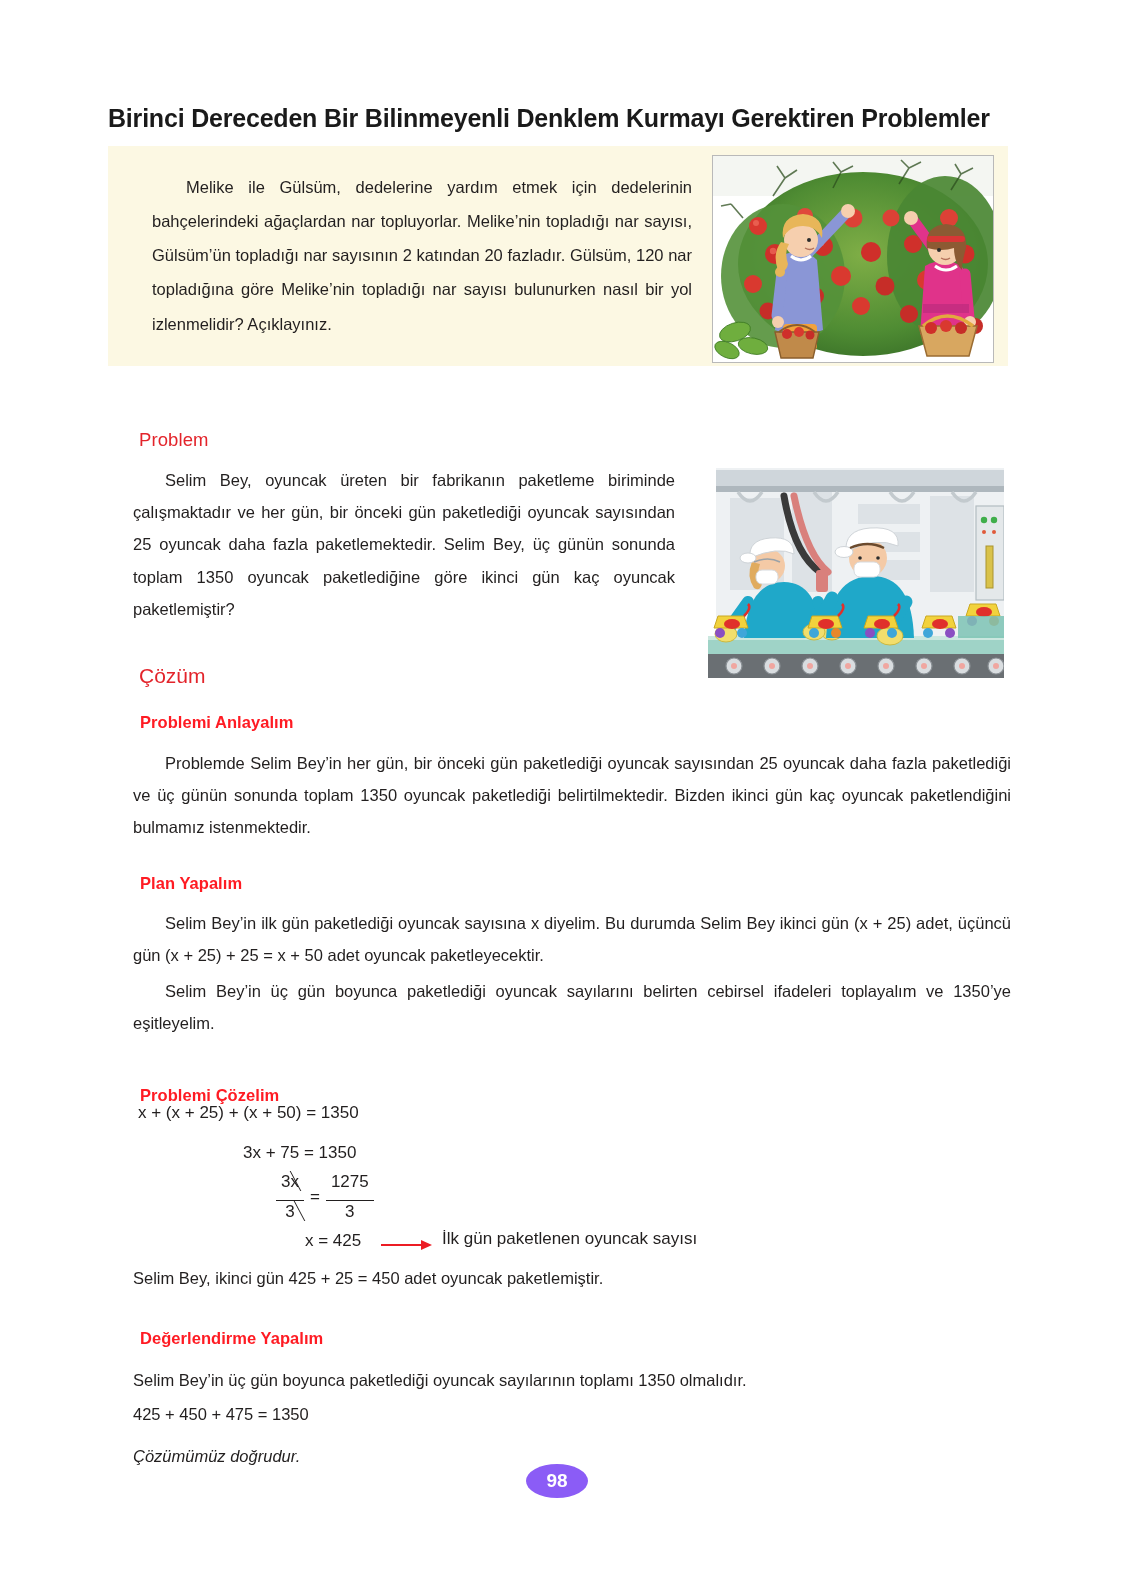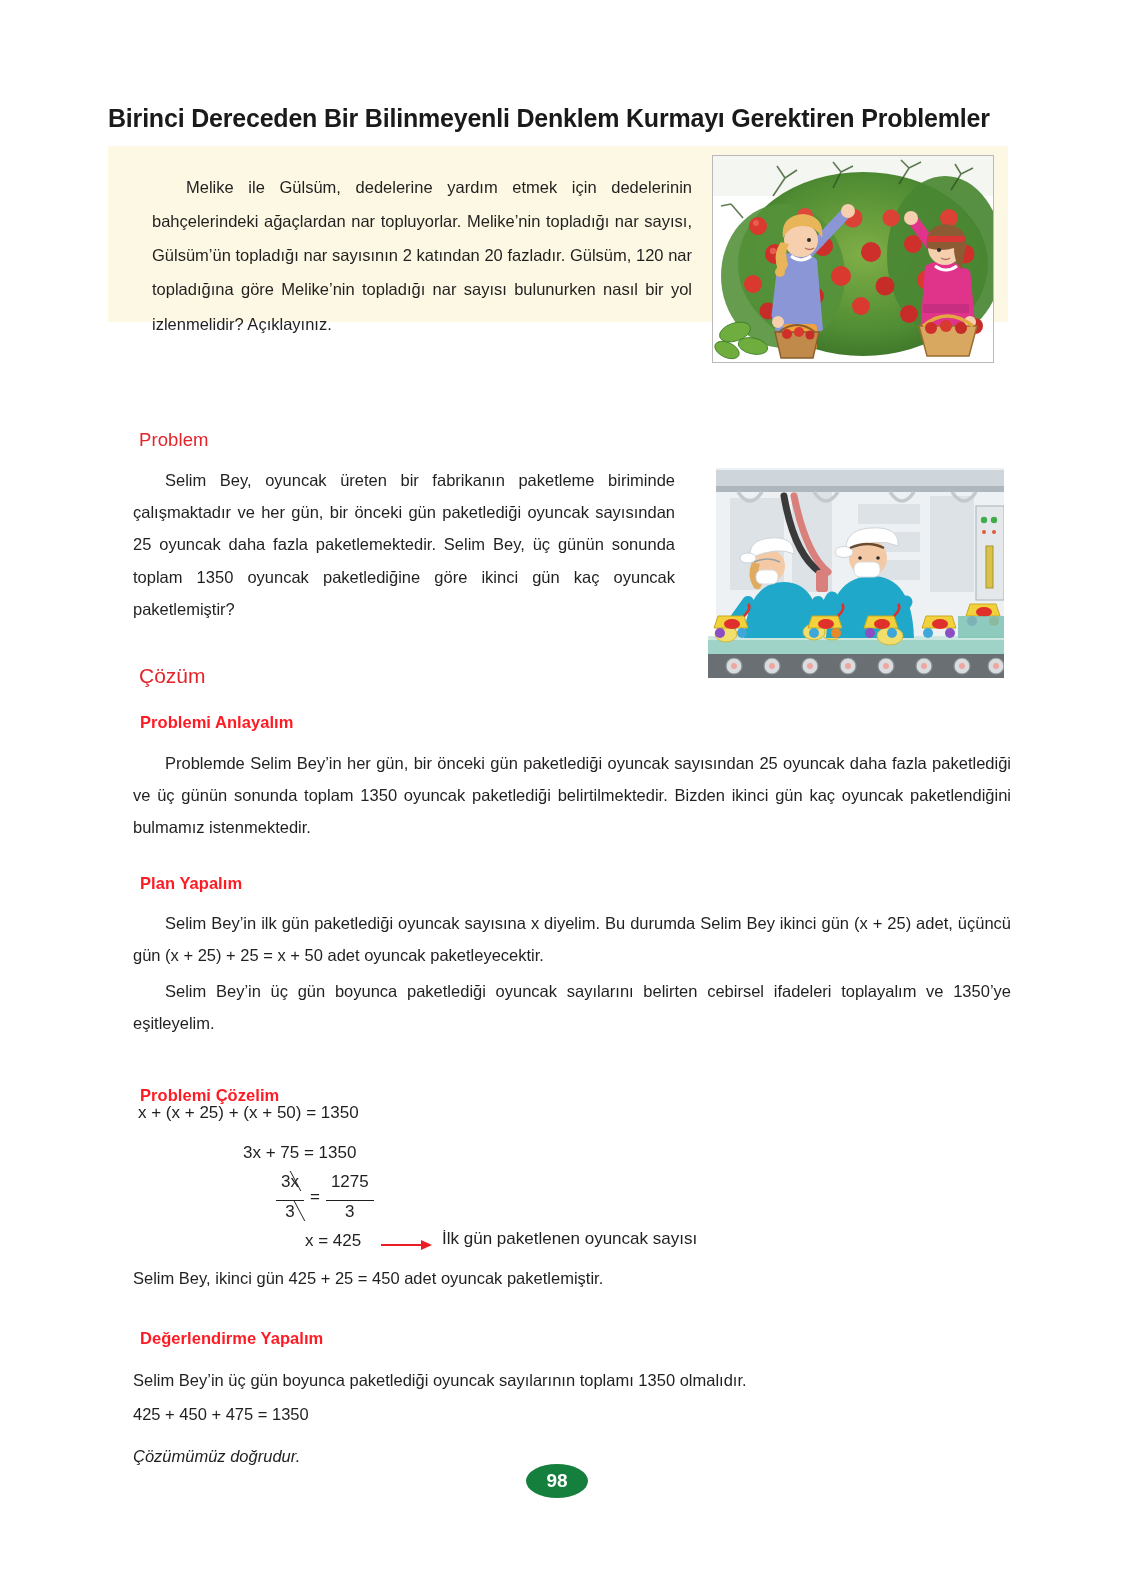--- a/index.html
+++ b/index.html
@@ -31,21 +31,21 @@
     color: #1a1a1a;
     line-height: 1.15;
   }
 
   
   .intro-box {
     position: absolute;
     left: 108px;
     top: 146px;
     width: 900px;
-    height: 176px;
+    height: 220px;
     background: #fcf8e3;
   }
   .intro-text {
     position: absolute;
     left: 44px;
     top: 24px;
     width: 540px;
     font-size: 16.5px;
     line-height: 2.07;
     text-align: justify;
@@ -246,21 +246,21 @@
   }
 
   
   .page-num {
     position: absolute;
     left: 526px;
     top: 1464px;
     width: 62px;
     height: 34px;
     border-radius: 50%;
-    background: #15803d;
+    background: #8b5cf6;
     color: #ffffff;
     font-size: 19px;
     font-weight: bold;
     display: flex;
     align-items: center;
     justify-content: center;
   }
 </style>
 </head>
 <body>

